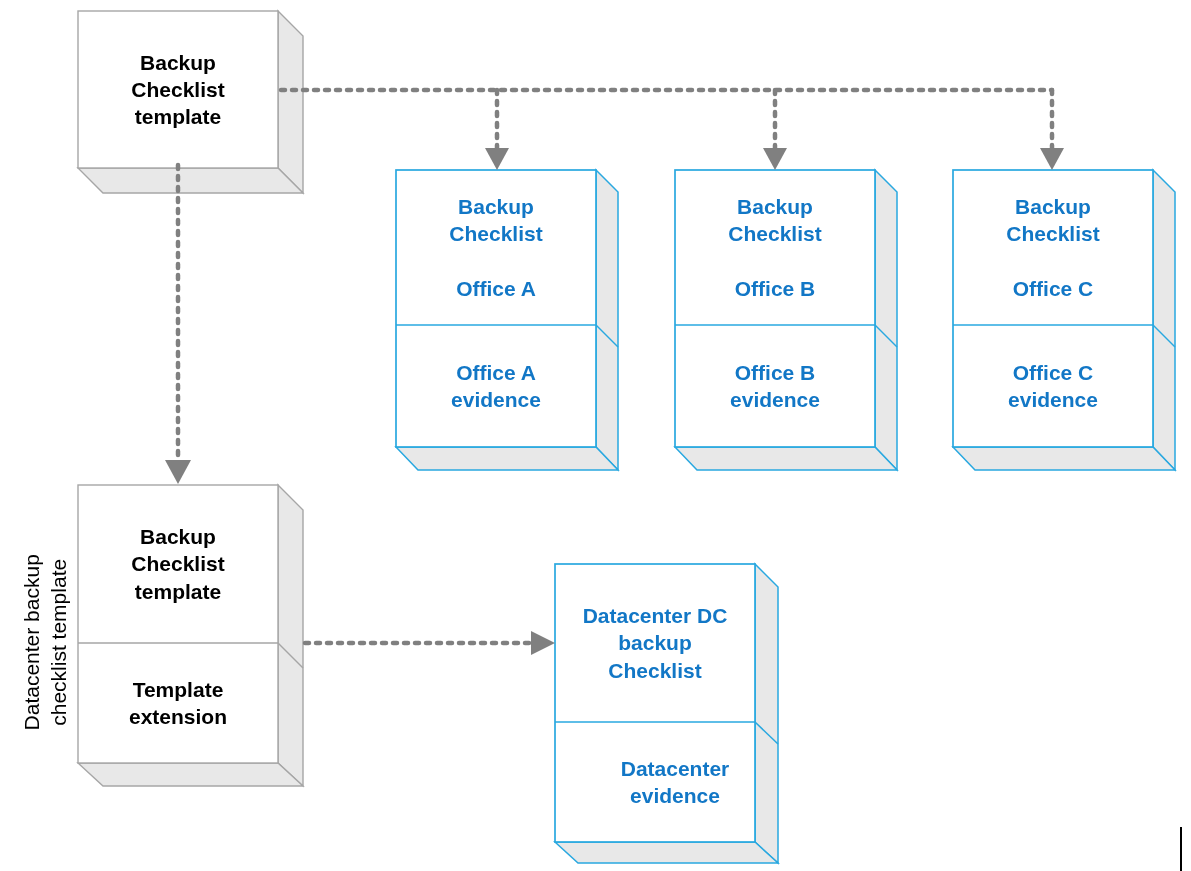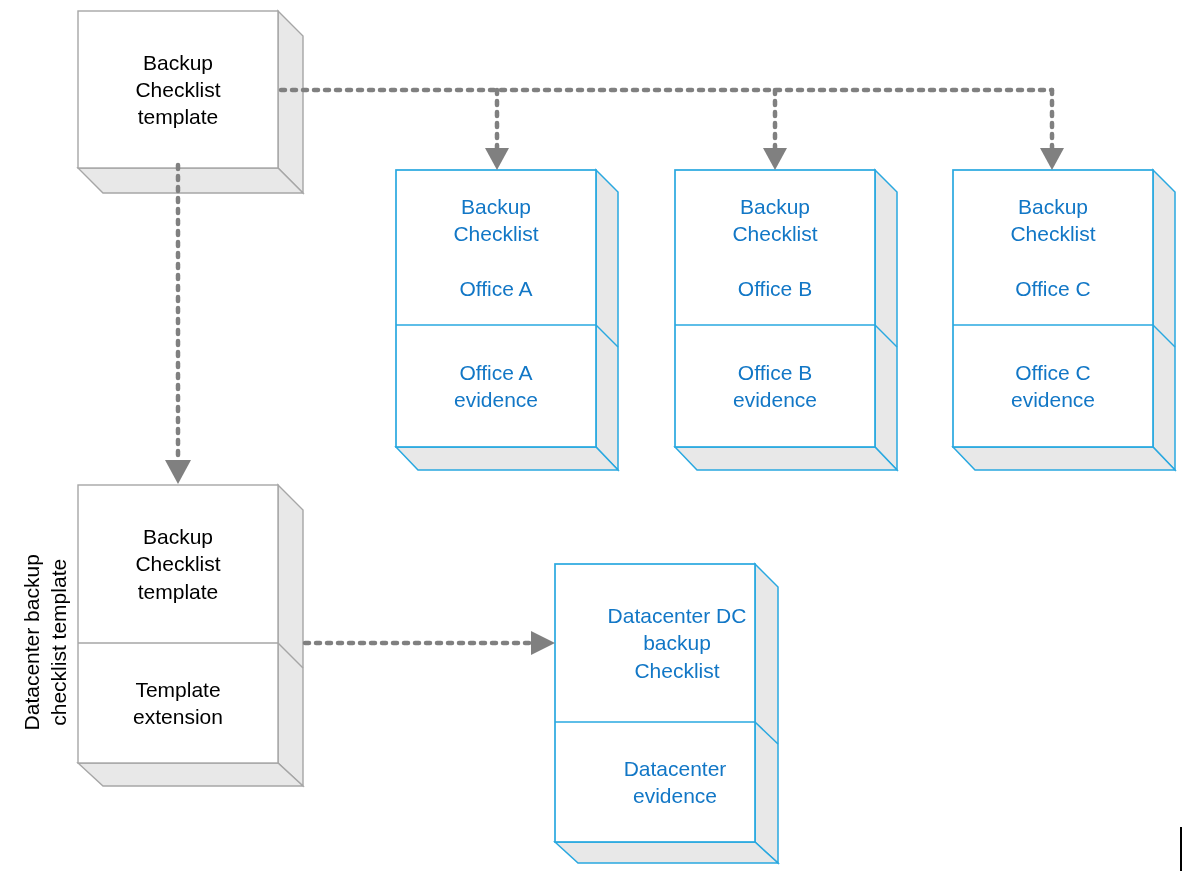--- a/index.html
+++ b/index.html
@@ -27,20 +27,21 @@
   .node-text {
     position: absolute;
     display: flex;
     flex-direction: column;
     align-items: center;
     justify-content: center;
     text-align: center;
     line-height: 1.30;
     white-space: pre-line;
     pointer-events: none;
+    font-weight: bold;
   }
   .txt-dark {
     color: #000000;
     font-size: 21px;
   }
   .txt-blue {
     color: #1277c6;
     font-size: 21px;
   }
   .side-label {
@@ -158,21 +159,21 @@
 Office C</div>
   <div class="node-text txt-blue" style="left:953px; top:325px; width:200px; height:122px;">Office C
 evidence</div>
 
   <div class="node-text txt-dark" style="left:78px; top:485px; width:200px; height:158px;">Backup
 Checklist
 template</div>
   <div class="node-text txt-dark" style="left:78px; top:643px; width:200px; height:120px;">Template
 extension</div>
 
-  <div class="node-text txt-blue" style="left:555px; top:564px; width:200px; height:158px;padding-left:22px;">Datacenter DC
+  <div class="node-text txt-blue" style="left:555px; top:564px; width:200px; height:158px;">Datacenter DC
 backup
 Checklist</div>
   <div class="node-text txt-blue" style="left:555px; top:722px; width:200px; height:120px;margin-left:20px;">Datacenter
 evidence</div>
 
   <div class="side-label" style="left:-120px; top:615px; width:330px; transform: rotate(-90deg);">Datacenter backup
 checklist template</div>
 
 </div>
 

